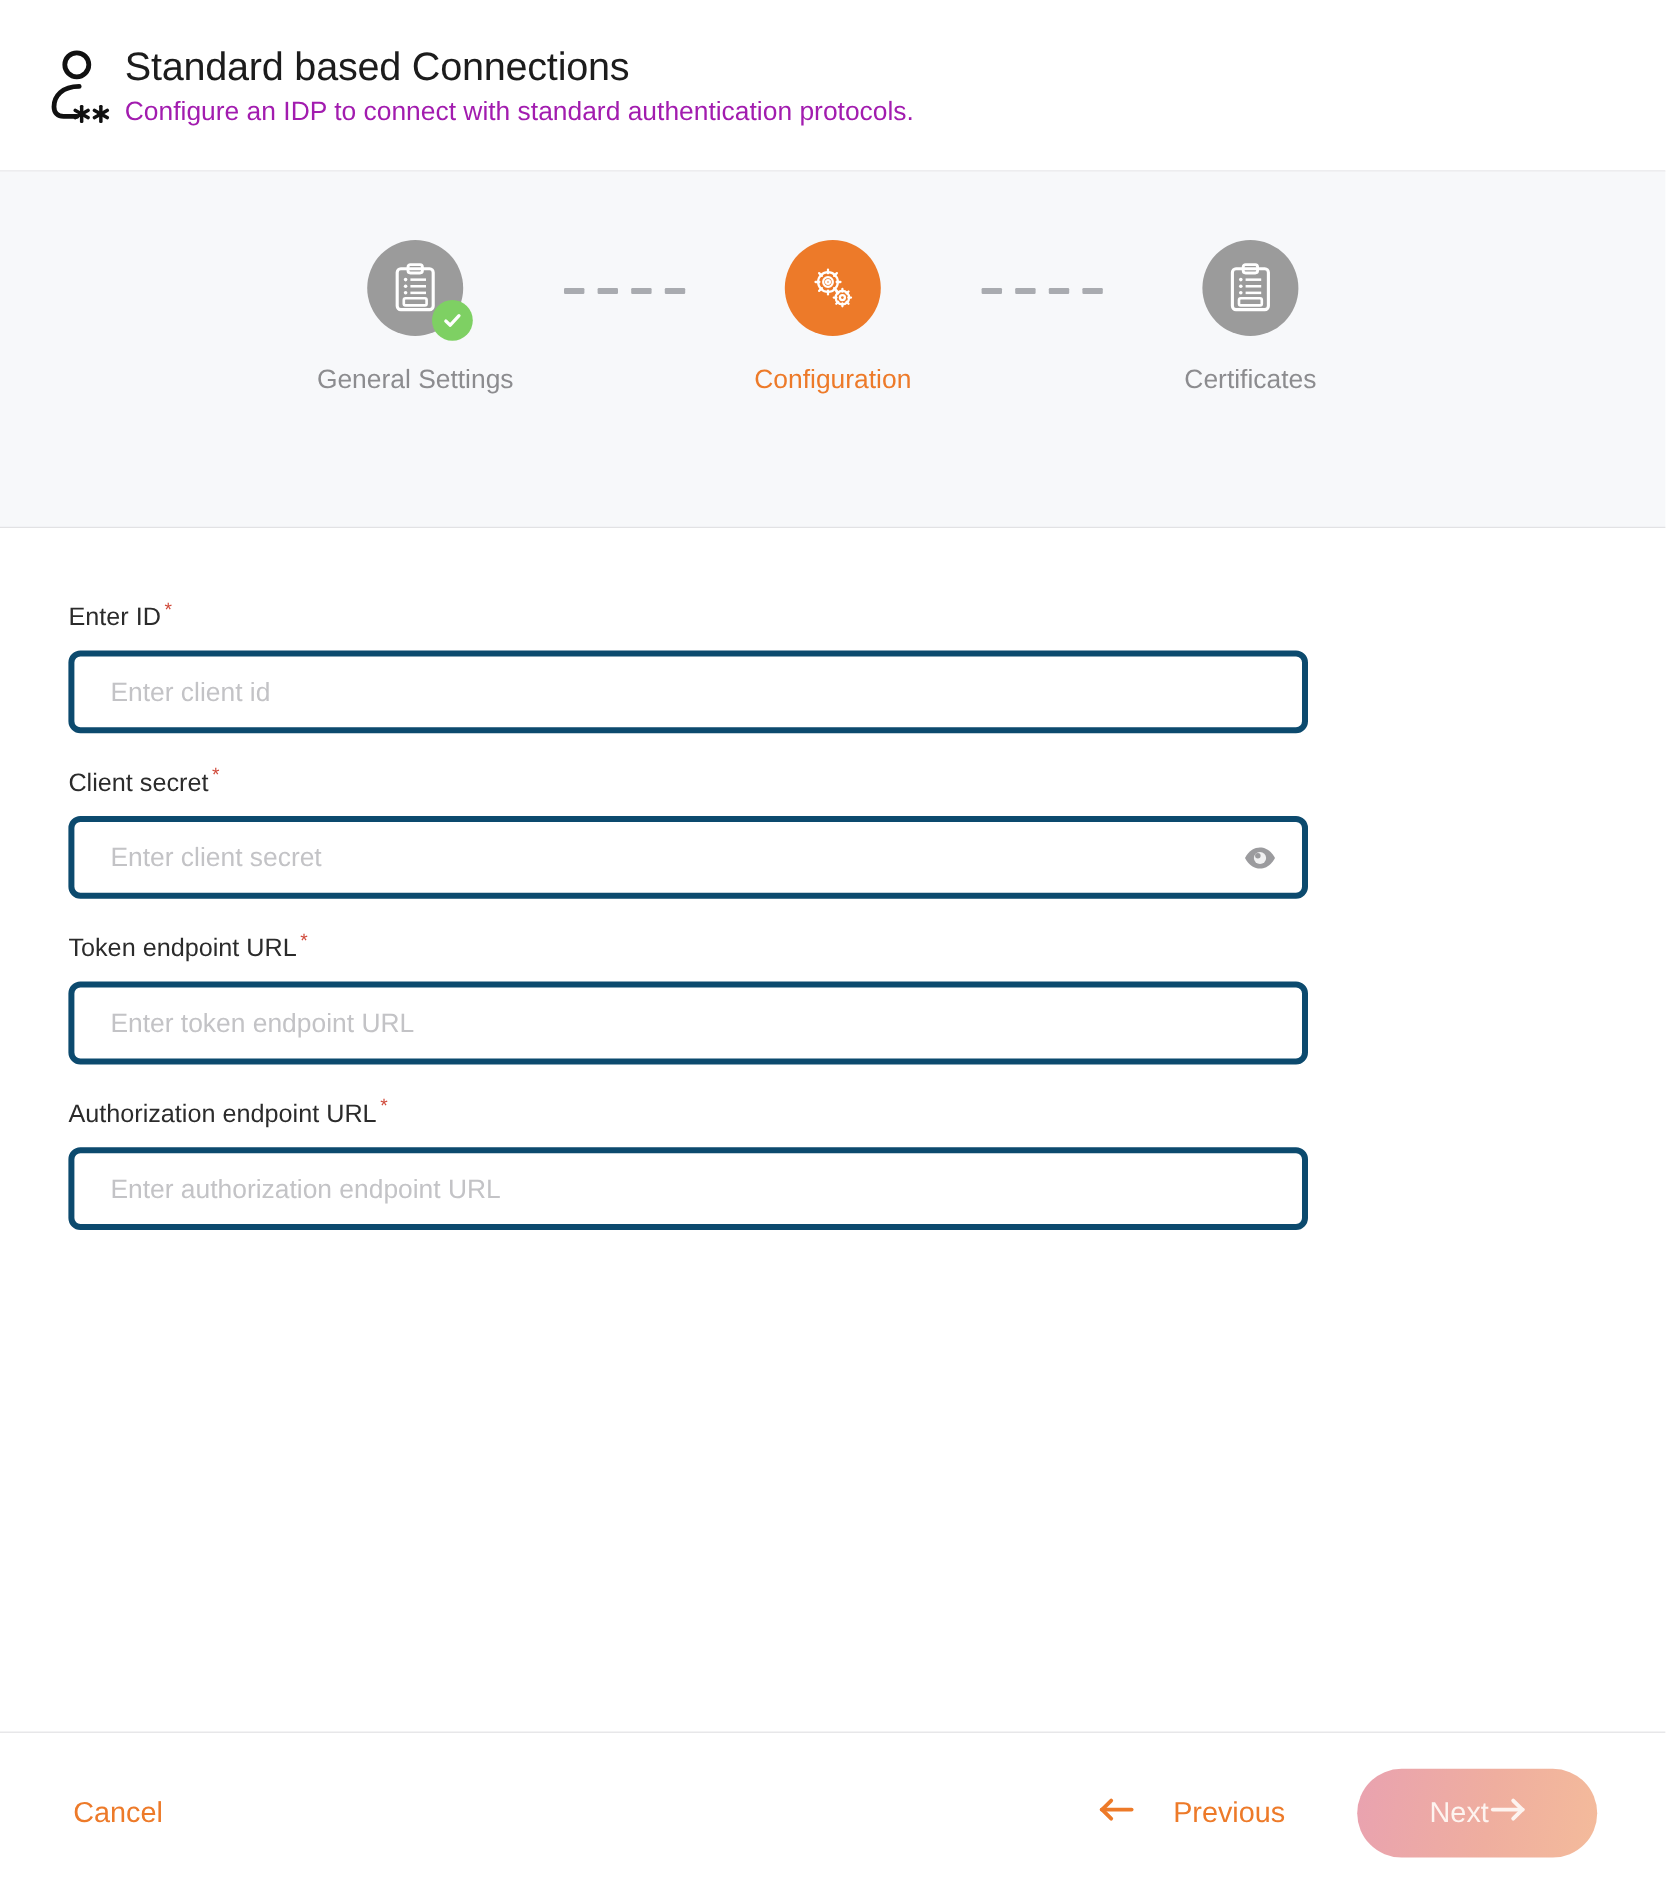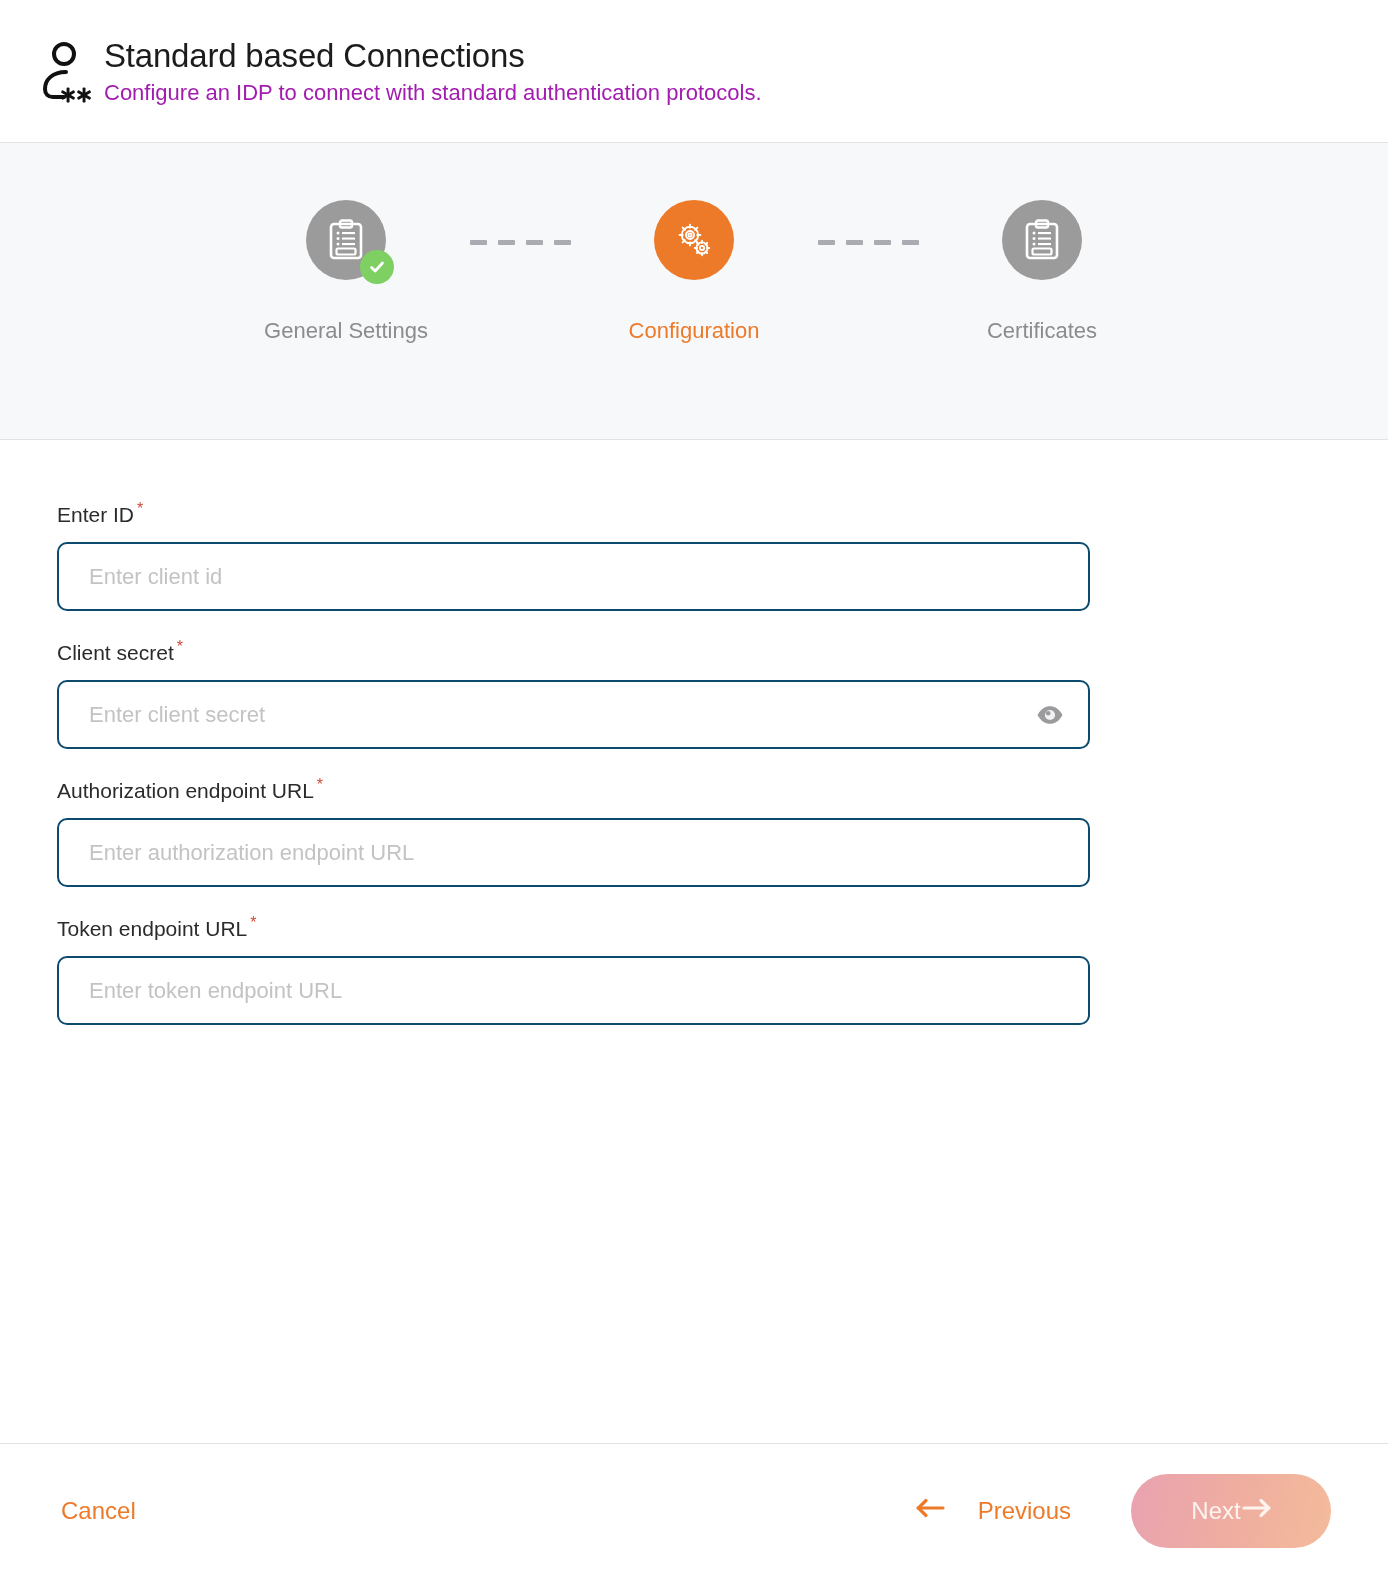--- a/index.html
+++ b/index.html
@@ -104,21 +104,21 @@
     bottom: -4px;
     width: 34px;
     height: 34px;
     border-radius: 50%;
     background: #7ed063;
     display: flex;
     align-items: center;
     justify-content: center;
   }
   .step-label {
-    margin-top: 38px;
+    margin-top: 23px;
     font-size: 22px;
     color: #8c8c8f;
     white-space: nowrap;
   }
   .step-label.active { color: #ed7a29; }
   .connector {
     width: 120px;
     display: flex;
     align-items: center;
     justify-content: center;
@@ -155,21 +155,21 @@
     vertical-align: super;
     margin-left: 3px;
   }
   .input-wrap {
     position: relative;
     width: 1033px;
   }
   .text-input {
     width: 100%;
     height: 69px;
-    border: 2px solid #0c4a6e;
+    border: 5px solid #0c4a6e;
     border-radius: 10px;
     background: #fff;
     padding: 0 30px;
     font-size: 22px;
     font-family: "Liberation Sans", sans-serif;
     color: #333;
     outline: none;
   }
   .text-input::placeholder { color: #c3c3c6; }
   .input-icon {
@@ -359,30 +359,30 @@
           <svg width="28" height="20" viewBox="0 0 28 20">
             <path d="M1.5 10 C5 3.5 9.5 1.2 14 1.2 C18.5 1.2 23 3.5 26.5 10 C23 16.5 18.5 18.8 14 18.8 C9.5 18.8 5 16.5 1.5 10 Z" fill="#9b9b9e"></path>
             <circle cx="14" cy="10" r="5.1" fill="#f1f1f2"></circle>
             <circle cx="12.2" cy="8.2" r="2.3" fill="#9b9b9e"></circle>
           </svg>
         </span>
       </div>
     </div>
 
     <div class="field">
+      <label class="field-label"><span>Token endpoint URL</span><span class="req">*</span></label>
+      <div class="input-wrap">
+        <input class="text-input" type="text" placeholder="Enter token endpoint URL" style="">
+      </div>
+    </div>
+
+    <div class="field">
       <label class="field-label"><span>Authorization endpoint URL</span><span class="req">*</span></label>
       <div class="input-wrap">
         <input class="text-input" type="text" placeholder="Enter authorization endpoint URL" style="">
-      </div>
-    </div>
-
-    <div class="field">
-      <label class="field-label"><span>Token endpoint URL</span><span class="req">*</span></label>
-      <div class="input-wrap">
-        <input class="text-input" type="text" placeholder="Enter token endpoint URL" style="">
       </div>
     </div>
 
   </div>
 
   <div class="footer">
     <button class="btn-cancel">Cancel</button>
     <div class="footer-right">
       <button class="btn-prev">
         <span>

